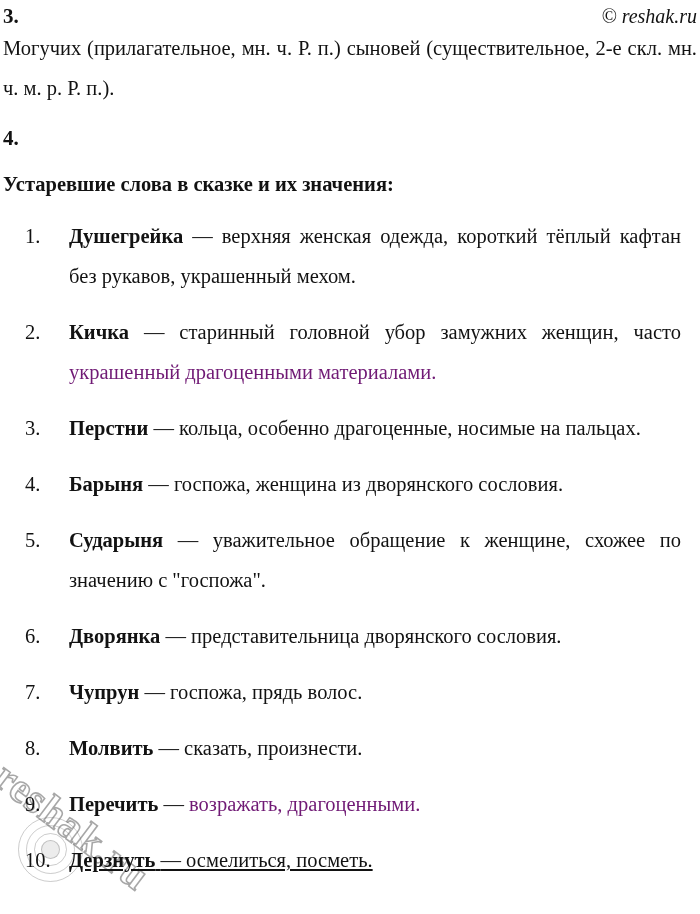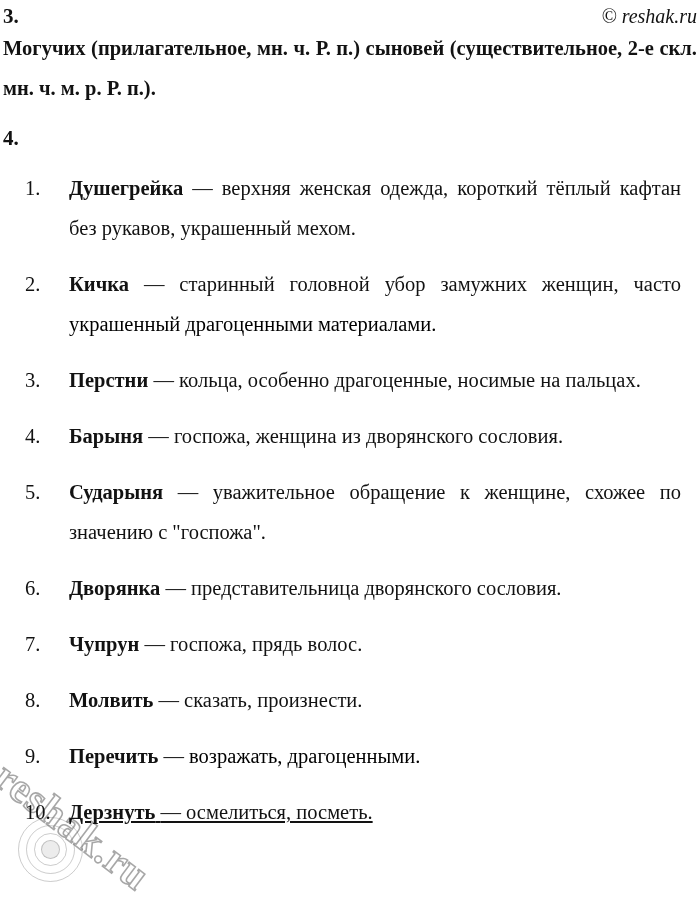--- a/index.html
+++ b/index.html
@@ -18,41 +18,40 @@
     line-height: 24px;
   }
   .sec-num-3 { font-weight: bold; font-size: 21px; }
   .copyright { font-size: 20px; font-style: italic; }
 
   p.body-par {
     margin: 0;
     font-size: 20.5px;
     line-height: 40px;
     text-align: justify;
-    font-weight: bold;
   }
   .par-1 { margin-top: 24px; }
   .par-2 { margin-top: 2px; }
 
   .sec-num-4 { margin-top: 16px; font-weight: bold; font-size: 21px; line-height: 28px; }
   .list-heading { margin-top: 16px; font-weight: bold; font-size: 20.5px; line-height: 32px; }
 
   ol.def-list { list-style: none; margin: 12px 0 0 0; padding: 0; }
   ol.def-list li {
     position: relative;
     padding-left: 50px;
     margin-bottom: 9px;
     font-size: 20.5px;
     line-height: 40px;
   }
   ol.def-list li:last-child { margin-bottom: 0; text-decoration: underline; }
   li .num { position: absolute; left: 22px; top: 0; }
   li p.def { margin: 16px; text-align: justify; }
   .term { font-weight: bold; }
-  .faded { color: #000000; }
+  .faded { color: #701a75; }
 
   
   .wm { position: absolute; left: 0; top: 0; width: 700px; height: 914px; z-index: 0; pointer-events: none; }
   .wm-circles { position: absolute; left: 18px; top: 817px; width: 66px; height: 66px; }
   .wm-circles i {
     position: absolute; display: block;
     border: 1.5px solid rgba(110,110,110,0.35);
     border-radius: 50%;
   }
   .wm-circles i:nth-child(1) { left: 0;    top: 0;    width: 63px; height: 63px; }
@@ -89,20 +88,21 @@
     <span class="sec-num-3">3.</span>
     <span class="copyright">© reshak.ru</span>
   </div>
 
   <section>
     <p class="body-par par-1">Могучих (прилагательное, мн. ч. Р. п.) сыновей (существительное, 2-е скл. мн. ч. м. р. Р. п.).</p>
   </section>
 
   <section>
     <div class="sec-num-4">4.</div>
+    <div class="list-heading">Устаревшие слова в сказке и их значения:</div>
 
     <ol class="def-list">
       <li>
         <span class="num">1.</span>
         <p class="def"><b class="term">Душегрейка</b> <span>— верхняя женская одежда, короткий тёплый кафтан без рукавов, украшенный мехом.</span> <span class="faded"></span></p>
       </li>
       <li>
         <span class="num">2.</span>
         <p class="def"><b class="term">Кичка</b> <span>— старинный головной убор замужних женщин, часто</span> <span class="faded">украшенный драгоценными материалами.</span></p>
       </li>

